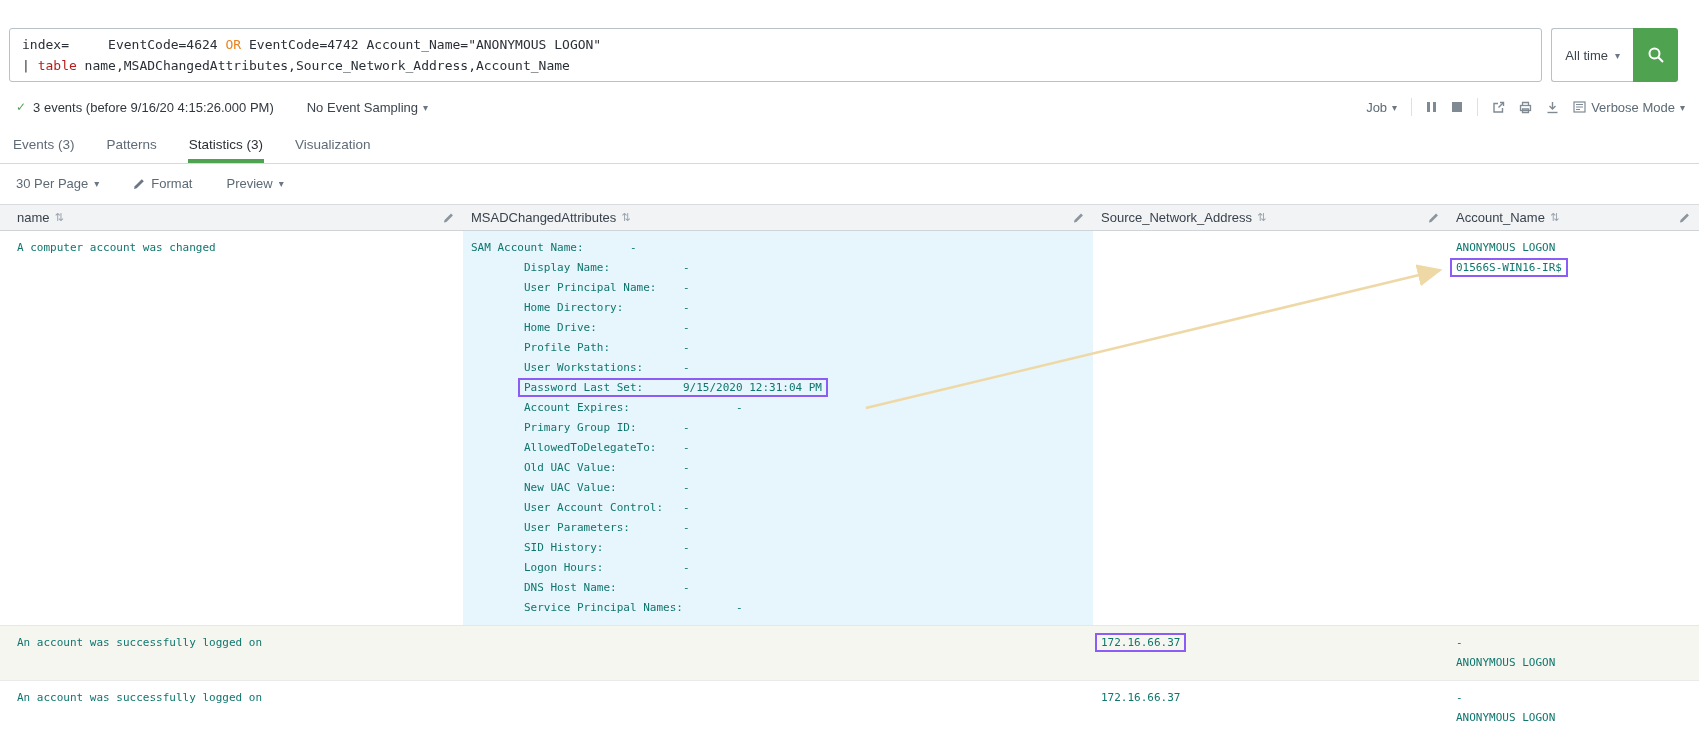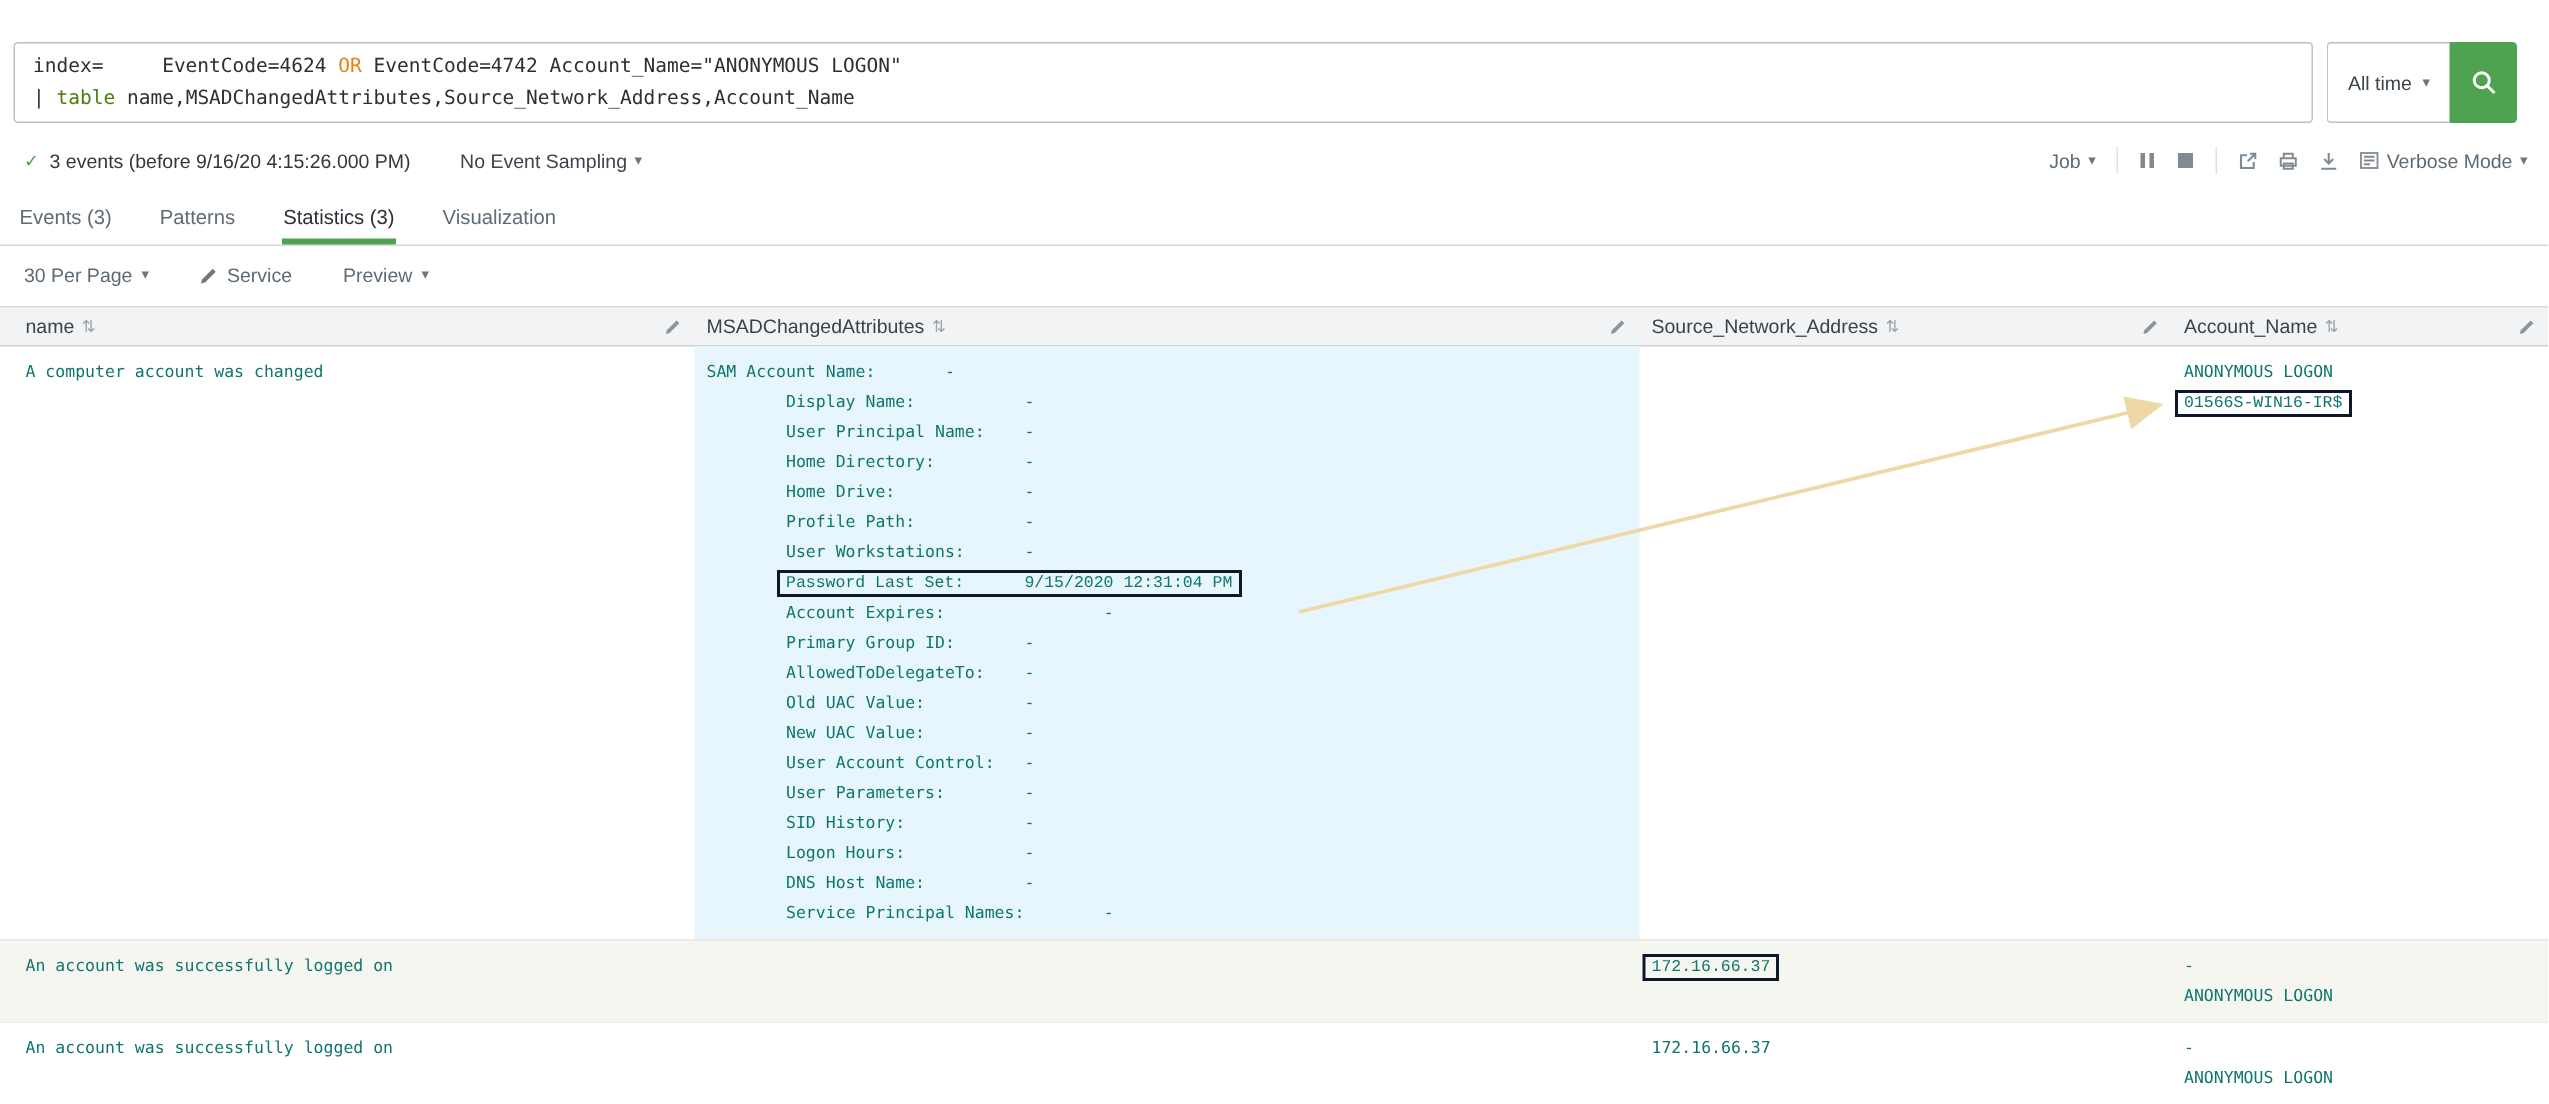--- a/index.html
+++ b/index.html
@@ -7,21 +7,21 @@
   body { font-family: "Liberation Sans", "DejaVu Sans", sans-serif; color: #3c444d; }
   .app { width: 1699px; height: 736px; position: relative; overflow: hidden; background: #fff; margin-top: 19px; }
 
   
   .search-row { display: flex; align-items: stretch; padding: 9px 21px 7px 9px; }
   .search-input { flex: 1; border: 1px solid #b9c1c8; border-radius: 3px; padding: 5px 12px;
                   font-family: "DejaVu Sans Mono", monospace; font-size: 13px; color: #2b3036;
                   background: #fff; margin-right: 9px; }
   .q-line { white-space: pre; line-height: 21px; }
   .op  { color: #e8821e; }
-  .cmd { color: #4d7c0f; }
+  .cmd { color: #b91c1c; }
   .time-search { display: flex; align-items: stretch; }
   .time-picker { border: 1px solid #b9c1c8; border-right: 0; border-radius: 3px 0 0 3px;
                  display: flex; align-items: center; gap: 7px; padding: 0 13px;
                  font-size: 13px; color: #3c444d; background: #fff; cursor: pointer; white-space: nowrap; }
   .search-btn { width: 45px; border: 0; background: #4fa350; border-radius: 0 3px 3px 0;
                 display: flex; align-items: center; justify-content: center; cursor: pointer; }
   .caret { color: #6b7783; font-size: 10px; }
 
   
   .status-row { display: flex; justify-content: space-between; align-items: center; padding: 9px 14px 9px 16px; font-size: 13px; }
@@ -51,21 +51,21 @@
   .sort { color: #9aa4ad; font-size: 11px; font-family: "DejaVu Sans", sans-serif; }
   .pencil { position: absolute; right: 9px; top: 50%; transform: translateY(-50%); display: flex; cursor: pointer; }
 
   .cell { padding: 7px 8px; font-family: "DejaVu Sans Mono", monospace; font-size: 11px; line-height: 20px; color: #0f766e; }
   .cell.first { padding-left: 17px; }
   .msad { background: #e7f5fc; }
   .msad-line { white-space: pre; tab-size: 8; -moz-tab-size: 8; }
   .row2 { background: #f6f6f0; border-top: 1px solid #e6e8e2; }
   .row3 { background: #fff; border-top: 1px solid #e8eaec; }
 
-  .hl-box { border: 2px solid #0f172a; padding: 1px 4px; margin-left: -6px; font-family: Liberation Mono, monospace; }
+  .hl-box { border: 2px solid #8b5cf6; padding: 1px 4px; margin-left: -6px; }
 
   
   .arrow-overlay { position: absolute; left: 0; top: 0; pointer-events: none; z-index: 9; }
 </style>
 </head>
 <body>
 
 <div class="app" id="app">
 
   <div class="search-row">
@@ -155,21 +155,21 @@
 
   <div class="results-toolbar">
     <span class="tb-item">
       <span>30 Per Page</span>
       <span class="caret">▾</span>
     </span>
     <span class="tb-item">
       <svg width="12" height="12" viewBox="0 0 12 12">
           <path d="M1 11 L1.7 8.3 L8.8 1.2 L10.8 3.2 L3.7 10.3 Z" fill="#6b7783"></path>
         </svg>
-      <span>Service</span>
+      <span>Format</span>
     </span>
     <span class="tb-item">
       <span>Preview</span>
       <span class="caret">▾</span>
     </span>
   </div>
 
   <div class="stats-table">
     <div class="thead">
       <div class="th first">

